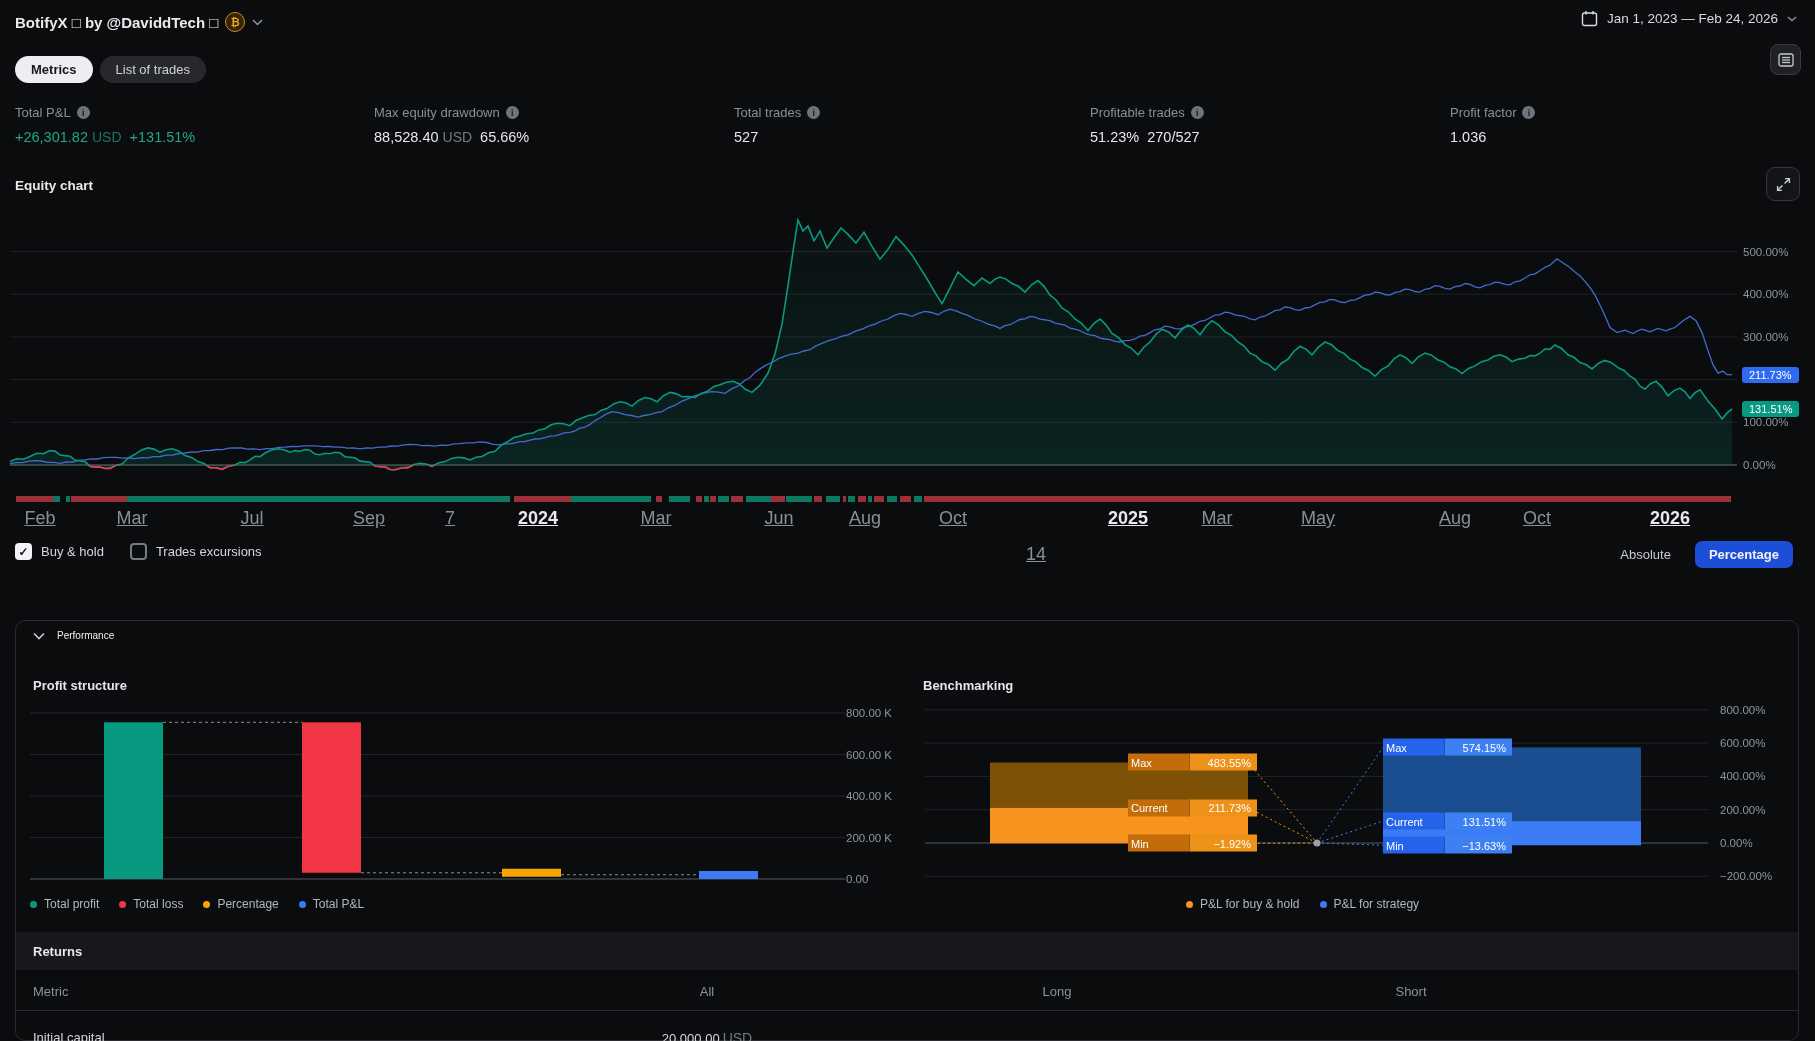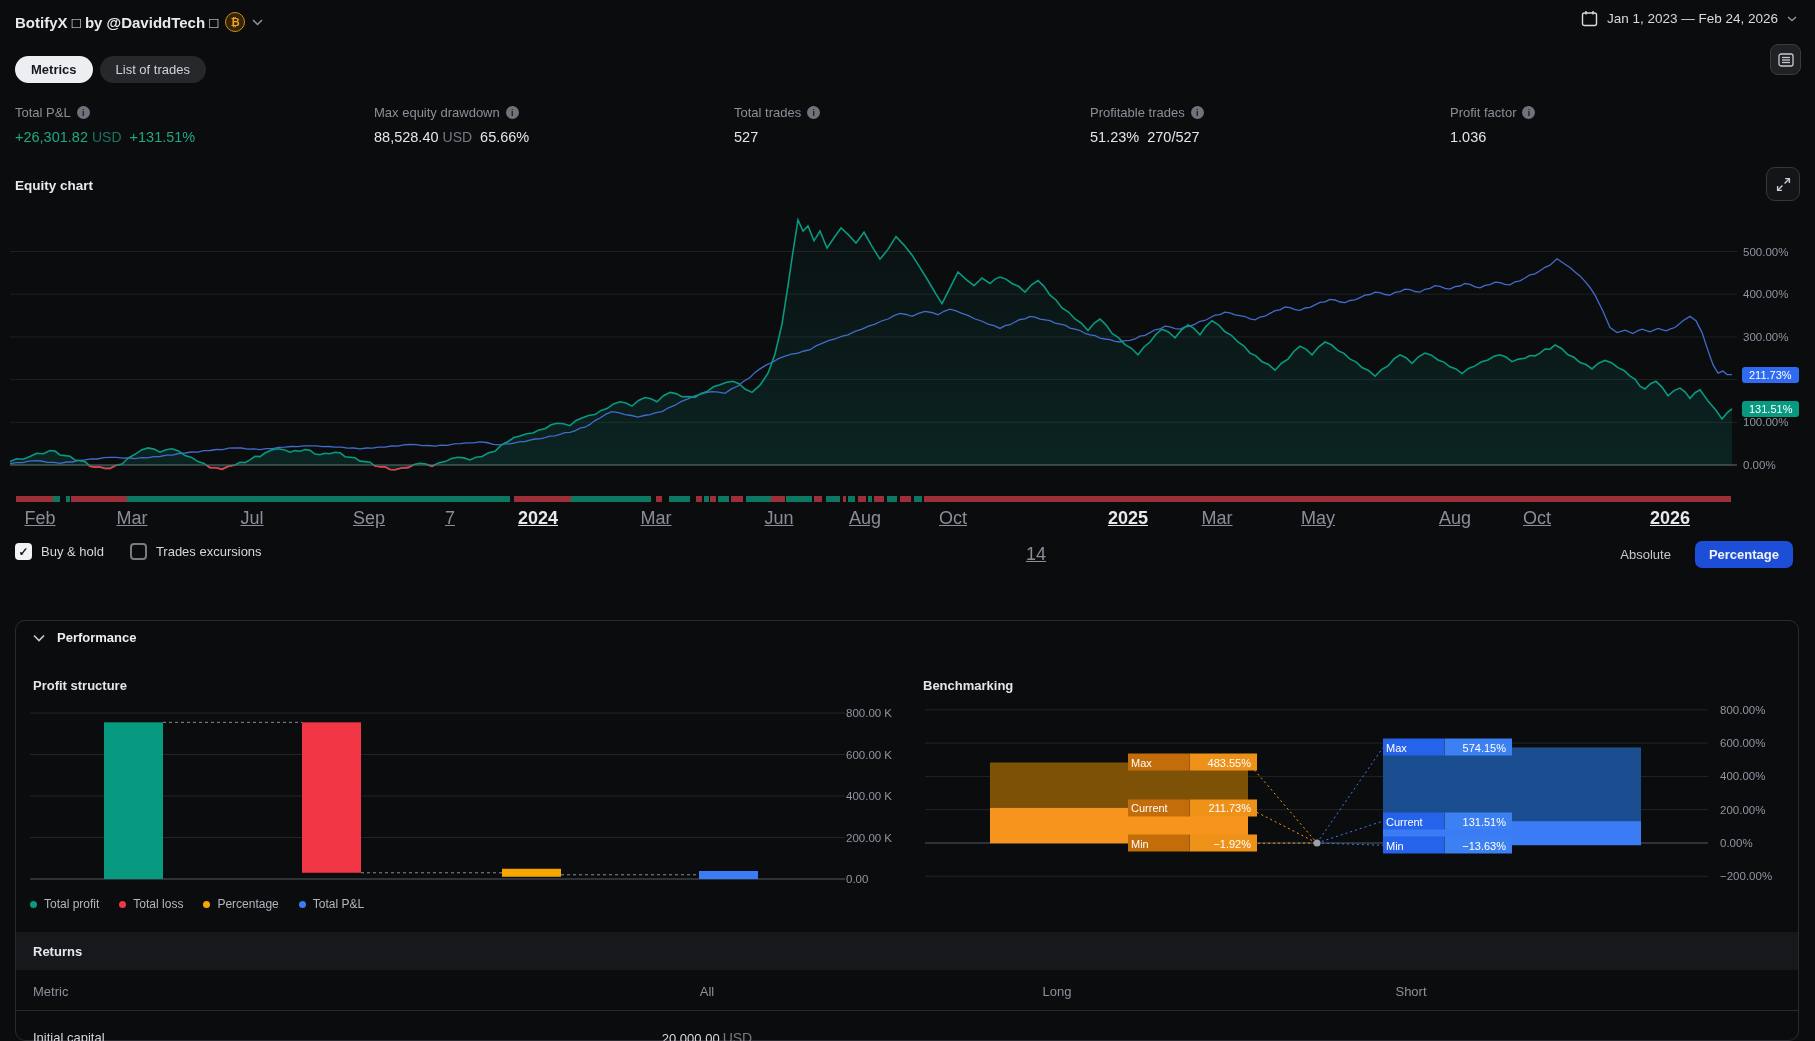--- a/index.html
+++ b/index.html
@@ -45,21 +45,21 @@
   .ctrl { display:flex; align-items:center; gap:9px; font-size:13px; color:#d5d7dc; cursor:pointer; }
   .cb { width:17px; height:17px; border-radius:4px; }
   .cb.on { background:#f2f3f5; color:#15171c; font-size:12px; font-weight:bold; display:flex; align-items:center; justify-content:center; }
   .cb.off { border:2px solid #787b82; background:transparent; }
   .mode { top:541px; right:22px; display:flex; align-items:center; gap:24px; z-index:3; }
   .mode .plain { font-size:13px; color:#c7cad1; cursor:pointer; }
   .mode .pill { background:#1d4ed8; border-radius:7px; padding:6px 14px; font-size:13px; font-weight:bold; color:#f2f3f5; cursor:pointer; }
 
   .panel { left:15px; top:620px; width:1784px; height:421px; border:1px solid #2b2c30; border-radius:10px; z-index:2; }
   .perf-head { left:33px; top:630px; display:flex; align-items:center; gap:12px; z-index:3; }
-  .perf-head .t { font-size:13px; font-weight:bold; color:#eceef0; }
+  .perf-head .t { font-size:10px; font-weight:normal; color:#eceef0; }
   .sub-title { position:absolute; font-size:13px; font-weight:bold; color:#e4e6ea; z-index:3; }
   .legend { position:absolute; display:flex; gap:20px; z-index:3; }
   .legend .it { display:flex; align-items:center; gap:7px; font-size:12px; color:#b3b6bf; }
   .dot { width:7px; height:7px; border-radius:50%; }
 
   .pill2 { position:absolute; display:flex; height:17px; font-size:11px; color:#fff;
     transform:translateY(-50%); z-index:3; white-space:nowrap; }
   .pill2 .k { width:61px; display:flex; align-items:center; padding:0 3px; }
   .pill2 .v { width:68px; display:flex; align-items:center; justify-content:flex-end; padding:0 6px;
     border-left:1px solid rgba(0,0,0,0.35); }
@@ -354,19 +354,29 @@
       <span class="v" style="background: rgb(61, 128, 242);">574.15%</span>
     </div>
     <div class="pill2" style="left:1383px; top:821.103585px;">
       <span class="k" style="background: rgb(37, 99, 235);">Current</span>
       <span class="v" style="background: rgb(61, 128, 242);">131.51%</span>
     </div>
     <div class="pill2" style="left:1383px; top:845.269395px;">
       <span class="k" style="background: rgb(37, 99, 235);">Min</span>
       <span class="v" style="background: rgb(61, 128, 242);">−13.63%</span>
     </div>
+    <div class="legend" style="left:925px; top:897px; width:755px; justify-content:center;">
+      <div class="it">
+        <span class="dot" style="background:#f7941d"></span>
+        <span>P&amp;L for buy &amp; hold</span>
+      </div>
+      <div class="it">
+        <span class="dot" style="background:#3b7bf5"></span>
+        <span>P&amp;L for strategy</span>
+      </div>
+    </div>
     <div class="th" style="left:33px; top:984px;">Metric</div>
     <div class="th" style="left:707px; top:984px; transform:translateX(-50%);">All</div>
     <div class="th" style="left:1057px; top:984px; transform:translateX(-50%);">Long</div>
     <div class="th" style="left:1411px; top:984px; transform:translateX(-50%);">Short</div>
     <div class="td" style="left:33px; top:1030px;">Initial capital</div>
     <div class="td" style="left:707px; top:1030px; transform:translateX(-50%); white-space:nowrap;"><span>20,000.00</span><span class="unit" style="color: rgb(144, 148, 160); margin-left: 3px;">USD</span></div>
   </div>
 
 </body></html>

